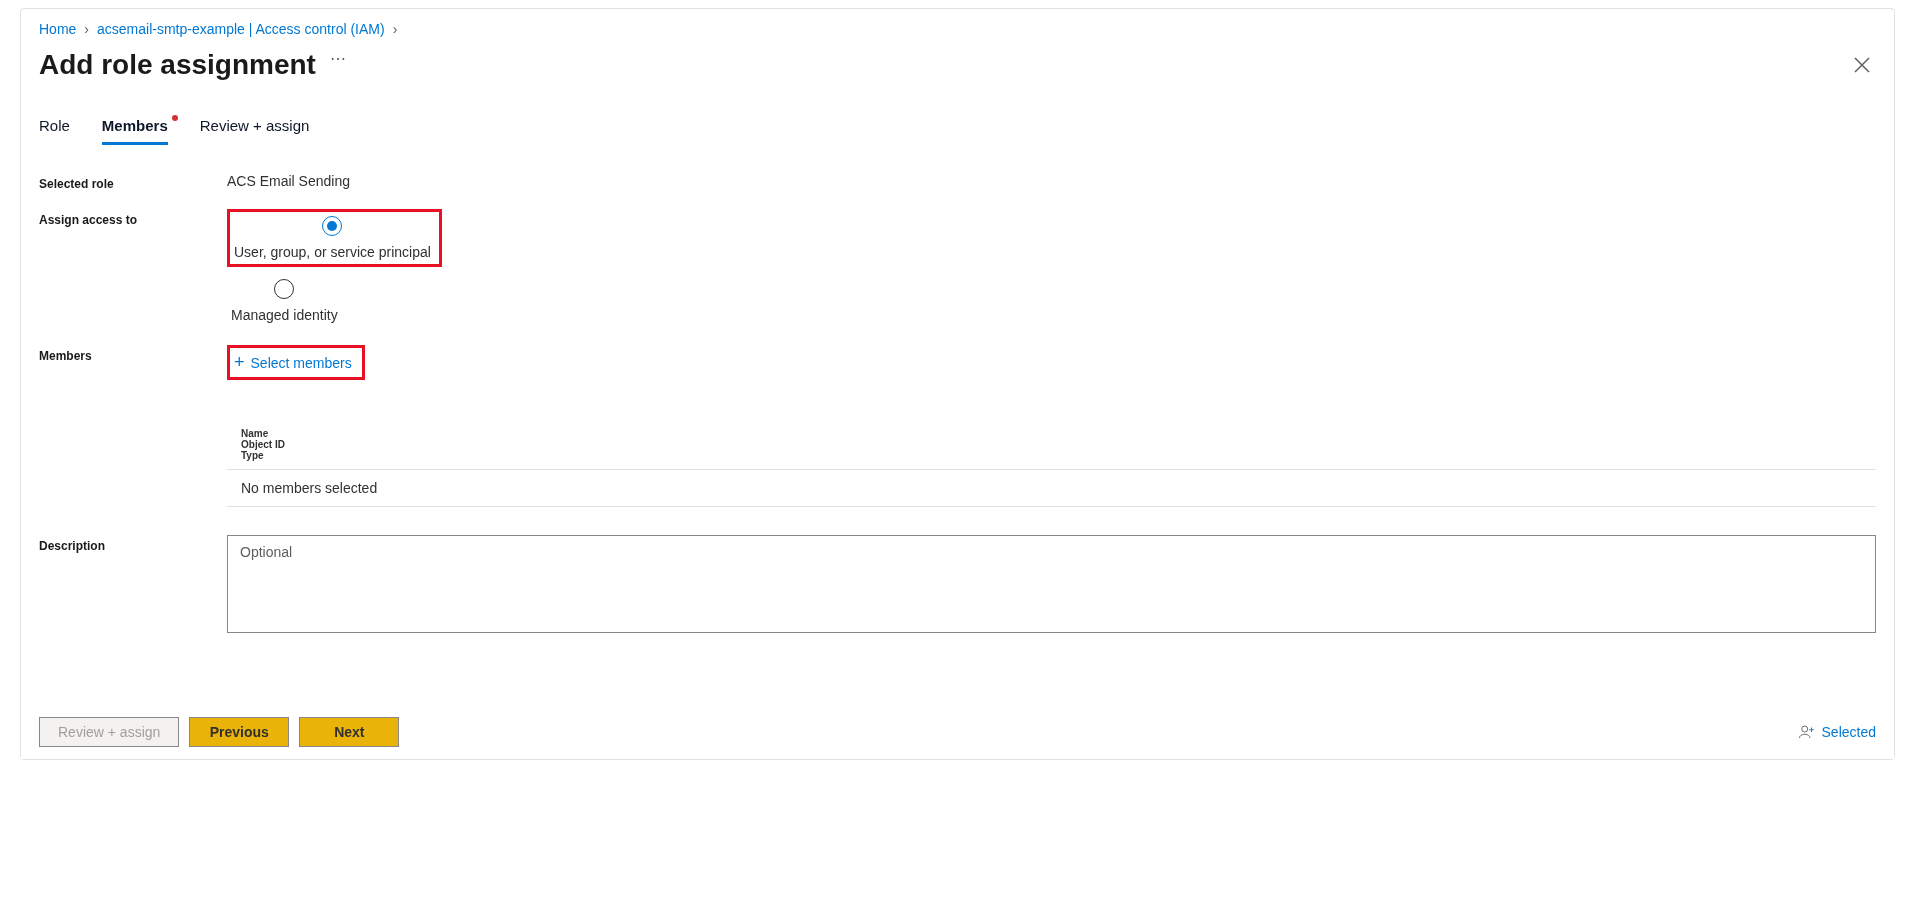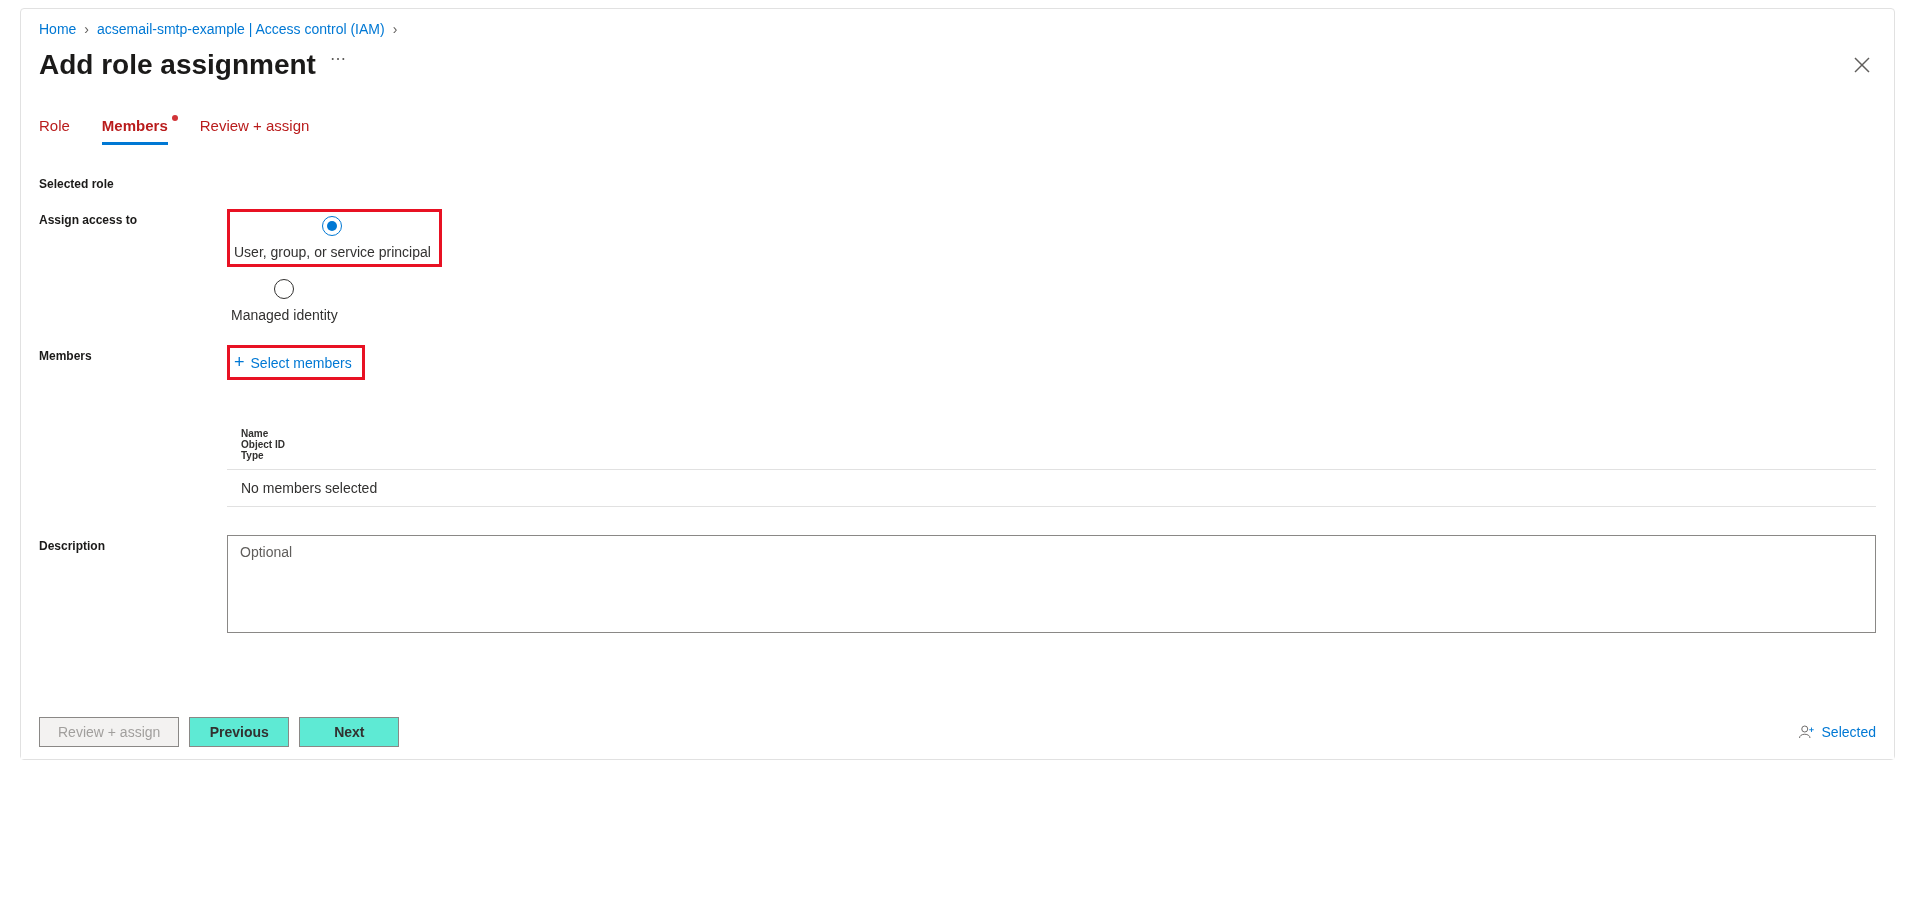--- a/index.html
+++ b/index.html
@@ -77,21 +77,21 @@
       fill: none;
     }
     .tabs {
       display: flex;
       gap: 32px;
       border-bottom: none;
       margin-bottom: 28px;
       position: relative;
     }
     .tab {
-      color: #b91c1c;
+      color: #0f172a;
       font-size: 15px;
       padding-bottom: 8px;
       cursor: pointer;
       position: relative;
     }
     .tab.active {
       font-weight: 600;
       border-bottom: 3px solid #0078d4;
     }
     .tab .dot {
@@ -219,21 +219,21 @@
       background: #fff;
     }
     .footer-left {
       display: flex;
       gap: 10px;
     }
     .btn {
       padding: 6px 18px;
       font-size: 14px;
       border: 1px solid #8a8886;
-      background: #5eead4;
+      background: #eab308;
       cursor: pointer;
       min-width: 100px;
       font-family: inherit;
     }
     .btn.disabled {
       background: #f3f2f1;
       color: #a19f9d;
       cursor: not-allowed;
     }
     .btn:not(.disabled) {
@@ -280,20 +280,21 @@
   </div>
 
   <div class="tabs">
     <div class="tab">Role</div>
     <div class="tab active"><span>Members</span><span class="dot"></span></div>
     <div class="tab">Review + assign</div>
   </div>
 
   <div class="form-row">
     <div class="form-label">Selected role</div>
+    <div class="form-value">ACS Email Sending</div>
   </div>
 
   <div class="form-row">
     <div class="form-label">Assign access to</div>
     <div class="form-value radio-group">
       <div>
         <label class="radio-wrap highlight-border">
           <span class="radio checked"></span>
           <span>User, group, or service principal</span>
         </label>

